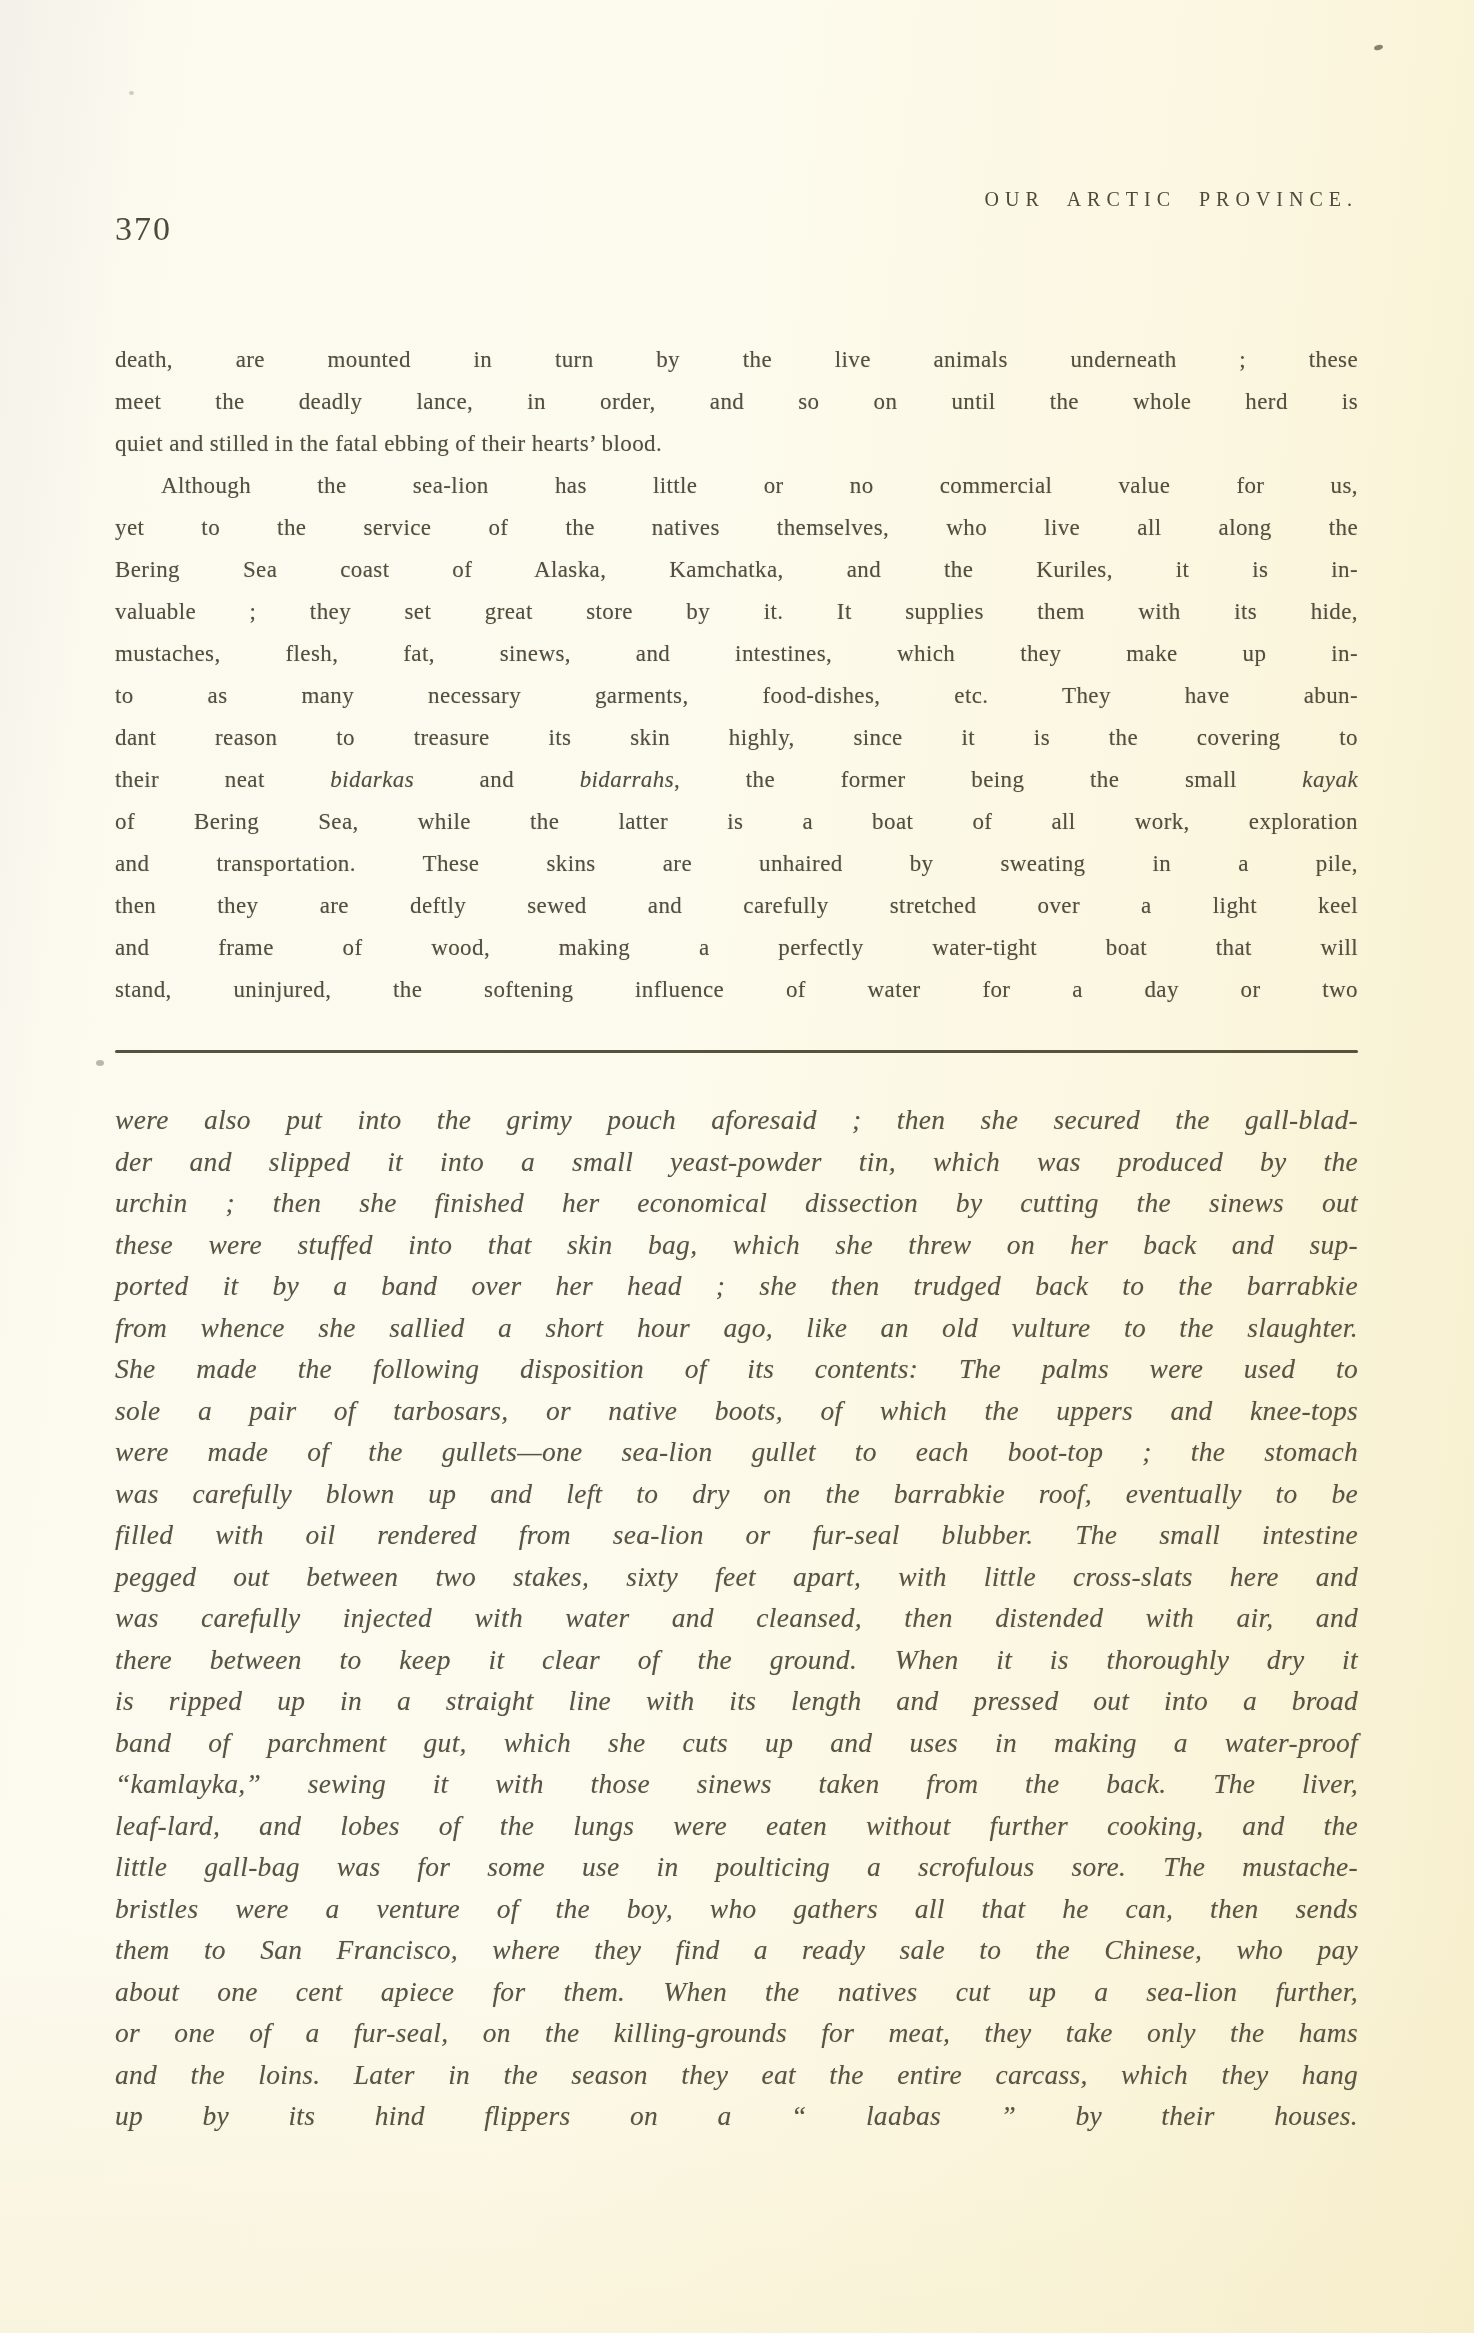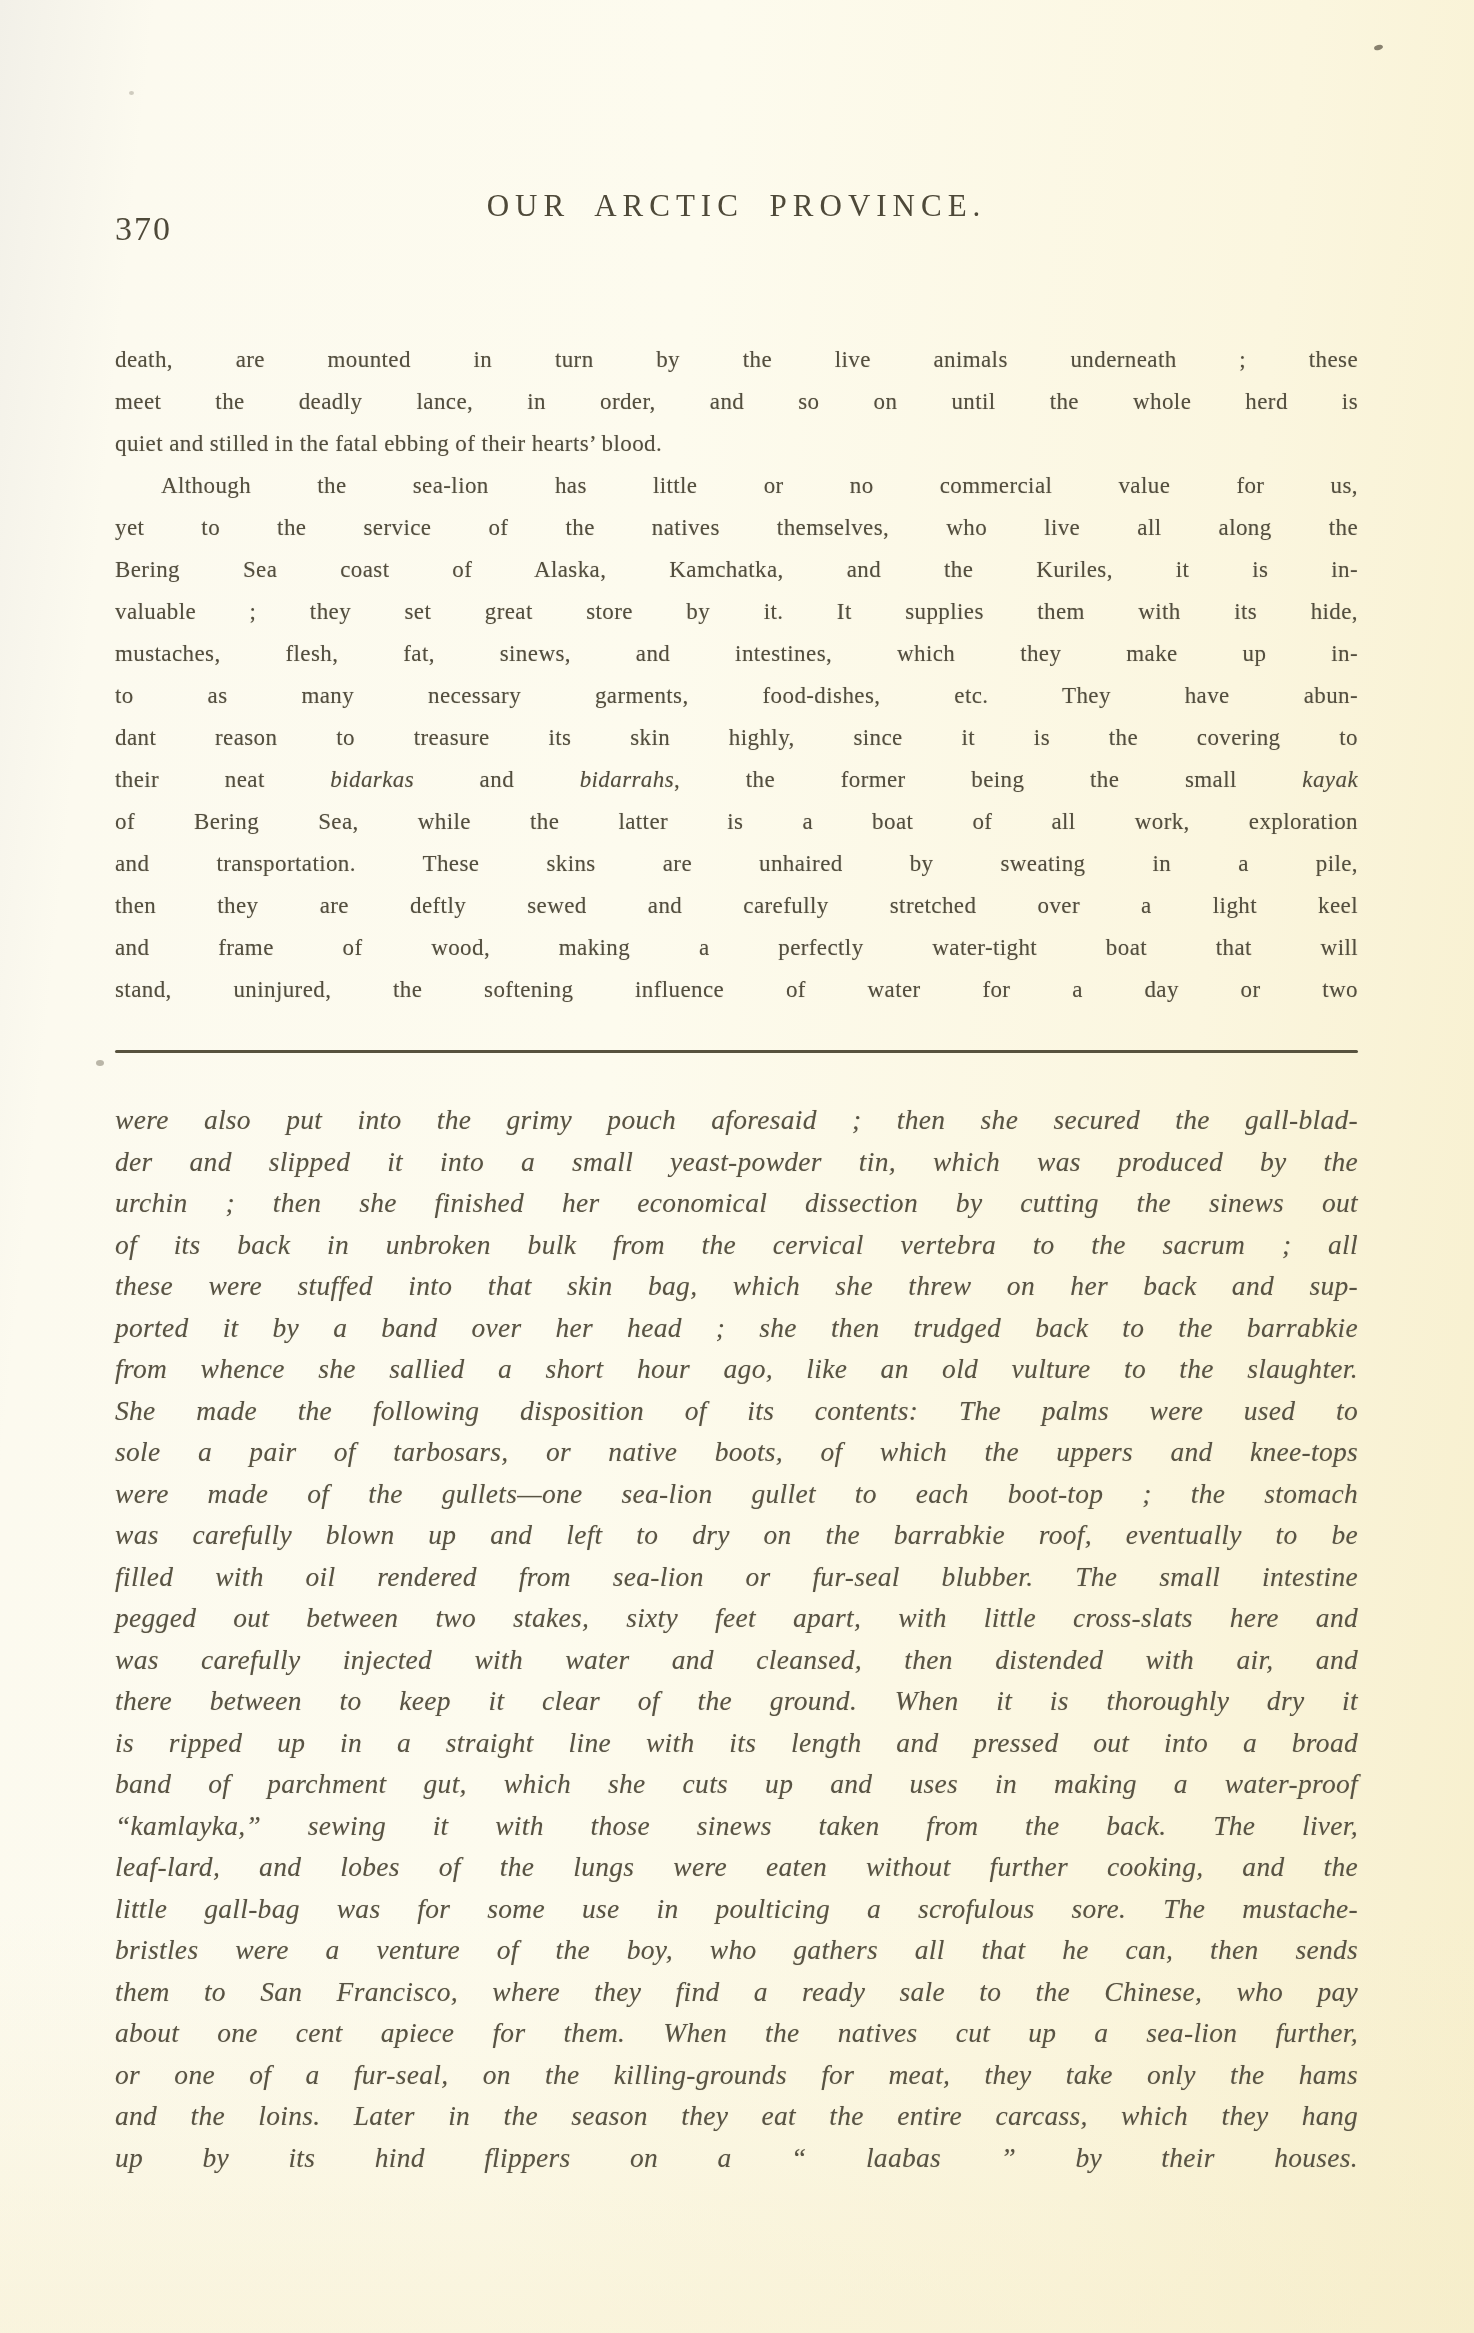--- a/index.html
+++ b/index.html
@@ -9,22 +9,22 @@
   }
   .page{
     position:absolute;inset:0;
     background:
       linear-gradient(180deg, rgba(255,255,255,0) 82%, rgba(245,236,200,0.45) 100%),
       linear-gradient(96deg, #f2f0e8 0%, #fcfaef 9%, #fdfbee 42%, #fbf6df 76%, #f7efcd 100%);
   }
   .hdr{position:absolute;left:115px;top:186px;width:1243px;height:44px;color:#4e4939;}
   .pagenum{position:absolute;left:0;top:0;font-size:34px;letter-spacing:2px;margin-top:24px;}
   .runtitle{
-    position:absolute;left:0;right:0;top:2px;text-align:center;
-    font-size:31px;letter-spacing:6px;word-spacing:12px;
+    position:absolute;left:0;right:0;top:2px;text-align:right;
+    font-size:20px;letter-spacing:6px;word-spacing:12px;
   }
   .bodytext{position:absolute;left:115px;top:339px;width:1243px;color:#534e3e;}
   .bline{
     height:42px;line-height:42px;font-size:23px;letter-spacing:0.4px;
     text-align:justify;text-align-last:justify;
     text-shadow:0 0 1px rgba(83,78,62,0.35);
     white-space:normal;overflow:visible;
   }
   .indent{padding-left:46px;}
   .pend{text-align-last:left;}
@@ -73,21 +73,20 @@
     <div class="bline">and frame of wood, making a perfectly water-tight boat that will</div>
     <div class="bline">stand, uninjured, the softening influence of water for a day or two</div>
   </div>
 
   <div class="rule"></div>
 
   <div class="footnote">
     <div class="fline">were also put into the grimy pouch aforesaid ; then she secured the gall-blad-</div>
     <div class="fline">der and slipped it into a small yeast-powder tin, which was produced by the</div>
     <div class="fline">urchin ; then she finished her economical dissection by cutting the sinews out</div>
-    <div class="fline">of its back in unbroken bulk from the cervical vertebra to the sacrum ; all</div>
     <div class="fline">these were stuffed into that skin bag, which she threw on her back and sup-</div>
     <div class="fline">ported it by a band over her head ; she then trudged back to the barrabkie</div>
     <div class="fline">from whence she sallied a short hour ago, like an old vulture to the slaughter.</div>
     <div class="fline">She made the following disposition of its contents:  The palms were used to</div>
     <div class="fline">sole a pair of tarbosars, or native boots, of which the uppers and knee-tops</div>
     <div class="fline">were made of the gullets—one sea-lion gullet to each boot-top ; the stomach</div>
     <div class="fline">was carefully blown up and left to dry on the barrabkie roof, eventually to be</div>
     <div class="fline">filled with oil rendered from sea-lion or fur-seal blubber.  The small intestine</div>
     <div class="fline">pegged out between two stakes, sixty feet apart, with little cross-slats here and</div>
     <div class="fline">was carefully injected with water and cleansed, then distended with air, and</div>

